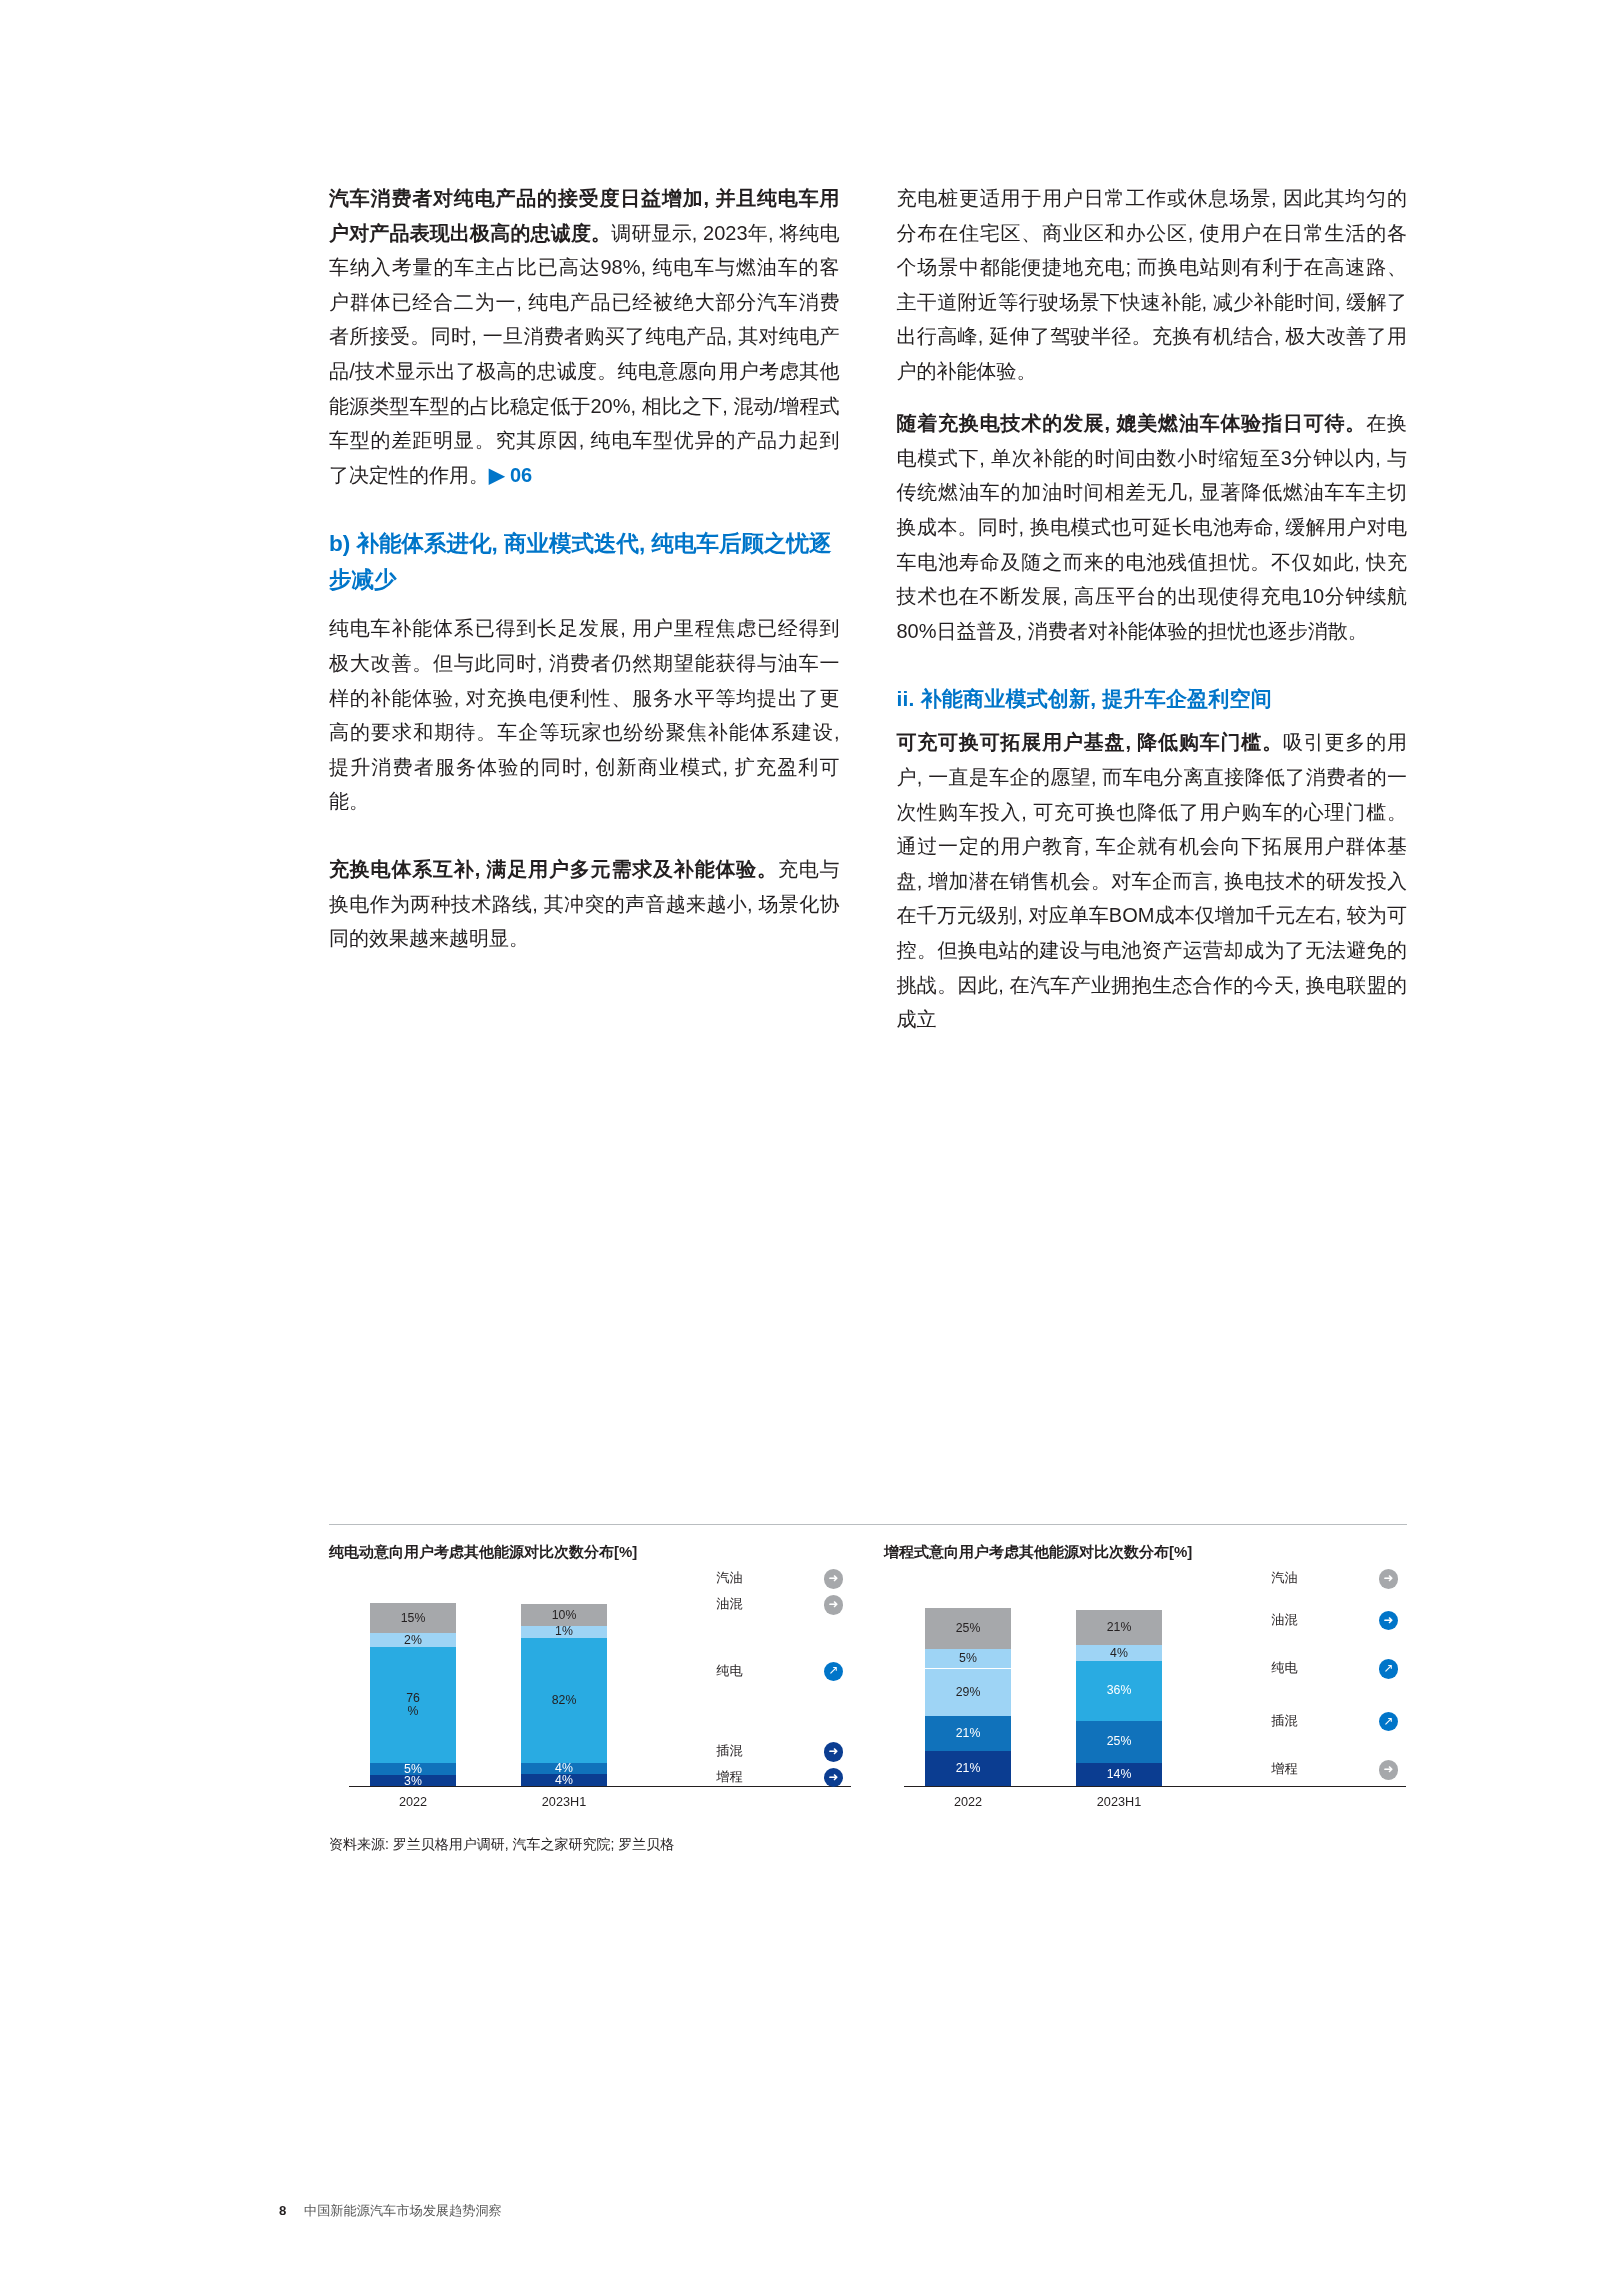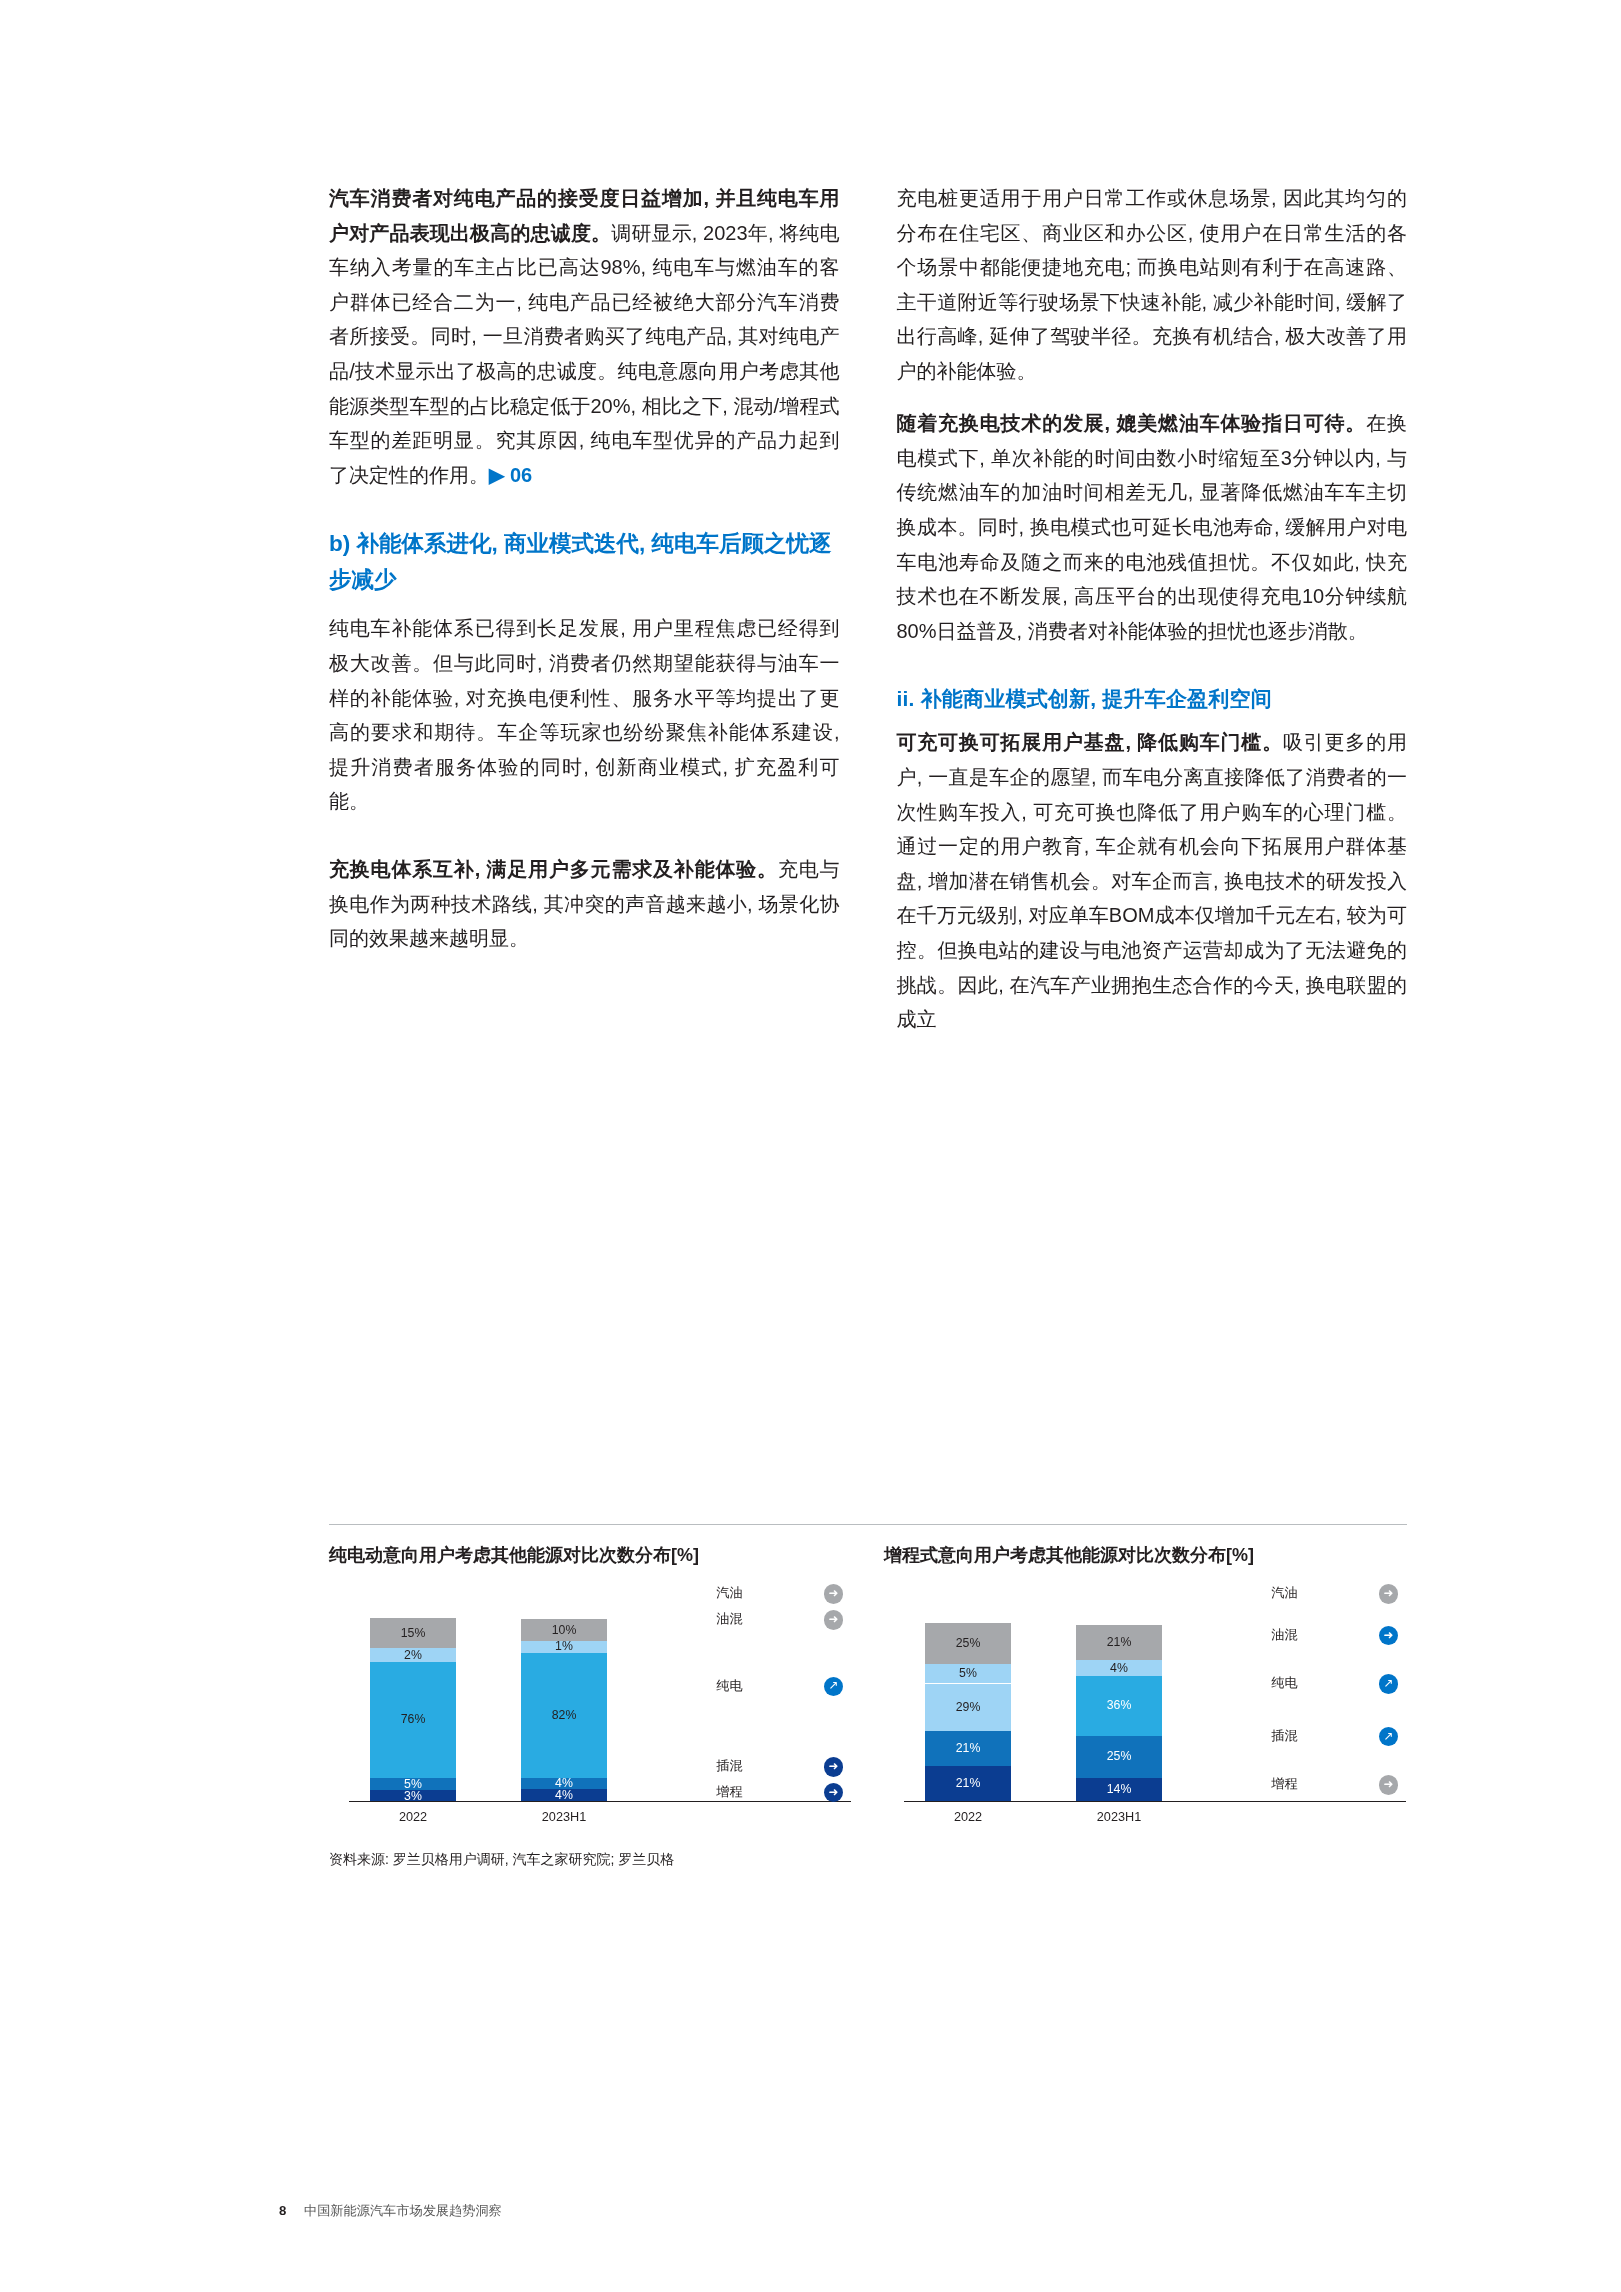--- a/index.html
+++ b/index.html
@@ -140,24 +140,24 @@
 
   .charts-row {
     display: flex;
     gap: 33px;
   }
   .chart-panel {
     width: 522px;
     position: relative;
   }
   .chart-caption {
-    font-size: 18px;
-    font-weight: bold;
-    color: #231f20;
-    margin-bottom: 14px;
+    font-size: 15px;
+    font-weight: bold;
+    color: #231f20;
+    margin-bottom: 4px;
   }
   .chart-area {
     position: relative;
     height: 245px;
   }
   .axis {
     position: absolute;
     left: 19.6px; right: 0; bottom: 23.5px;
     border-bottom: 1px solid #231f20;
   }
@@ -267,21 +267,21 @@
 
           <div class="bar-group" style="left:41px;">
             <div class="bar-seg" style="height:30px;background:#a6a8ab;">
                 <span class="seg-label">15</span>
                 <span class="seg-label">%</span>
               </div>
             <div class="bar-seg" style="height:13.7px;background:#9ed4f5;">
                 <span class="seg-label">2</span>
                 <span class="seg-label">%</span>
               </div>
-            <div class="bar-seg" style="height:116px;background:#29abe2;">
+            <div class="bar-seg" style="height:116px;background:#29abe2;flex-direction:column;">
                 <span class="seg-label">76</span>
                 <span class="seg-label">%</span>
               </div>
             <div class="bar-seg" style="height:12.7px;background:#1072bb;">
                 <span class="seg-label white">5</span>
                 <span class="seg-label white">%</span>
               </div>
             <div class="bar-seg" style="height:10.8px;background:#0b3d91;">
                 <span class="seg-label white">3</span>
                 <span class="seg-label white">%</span>

